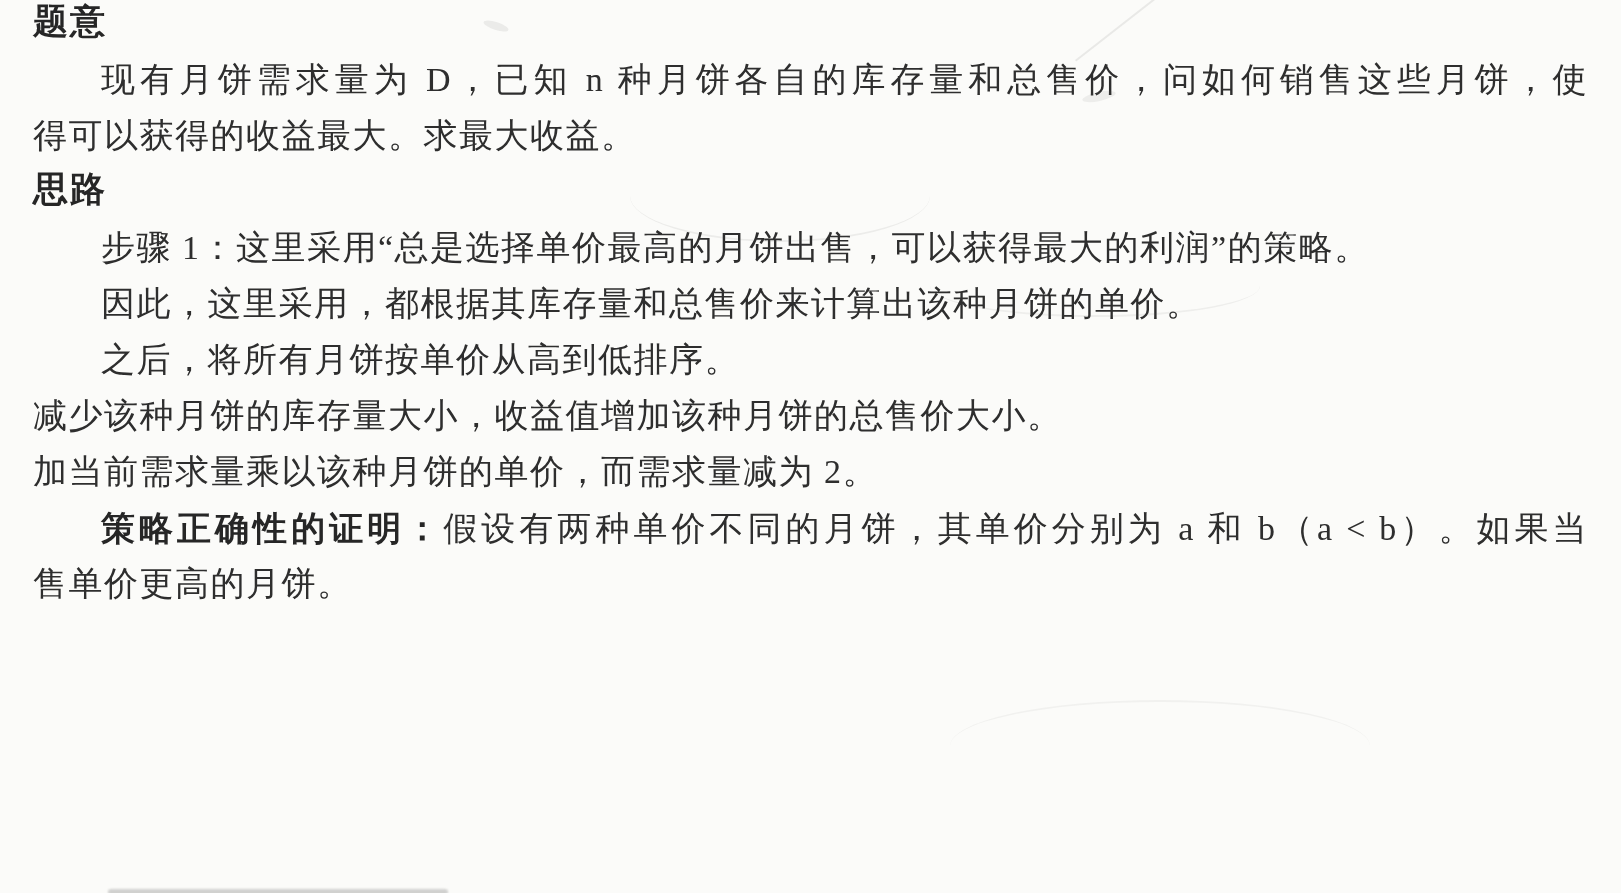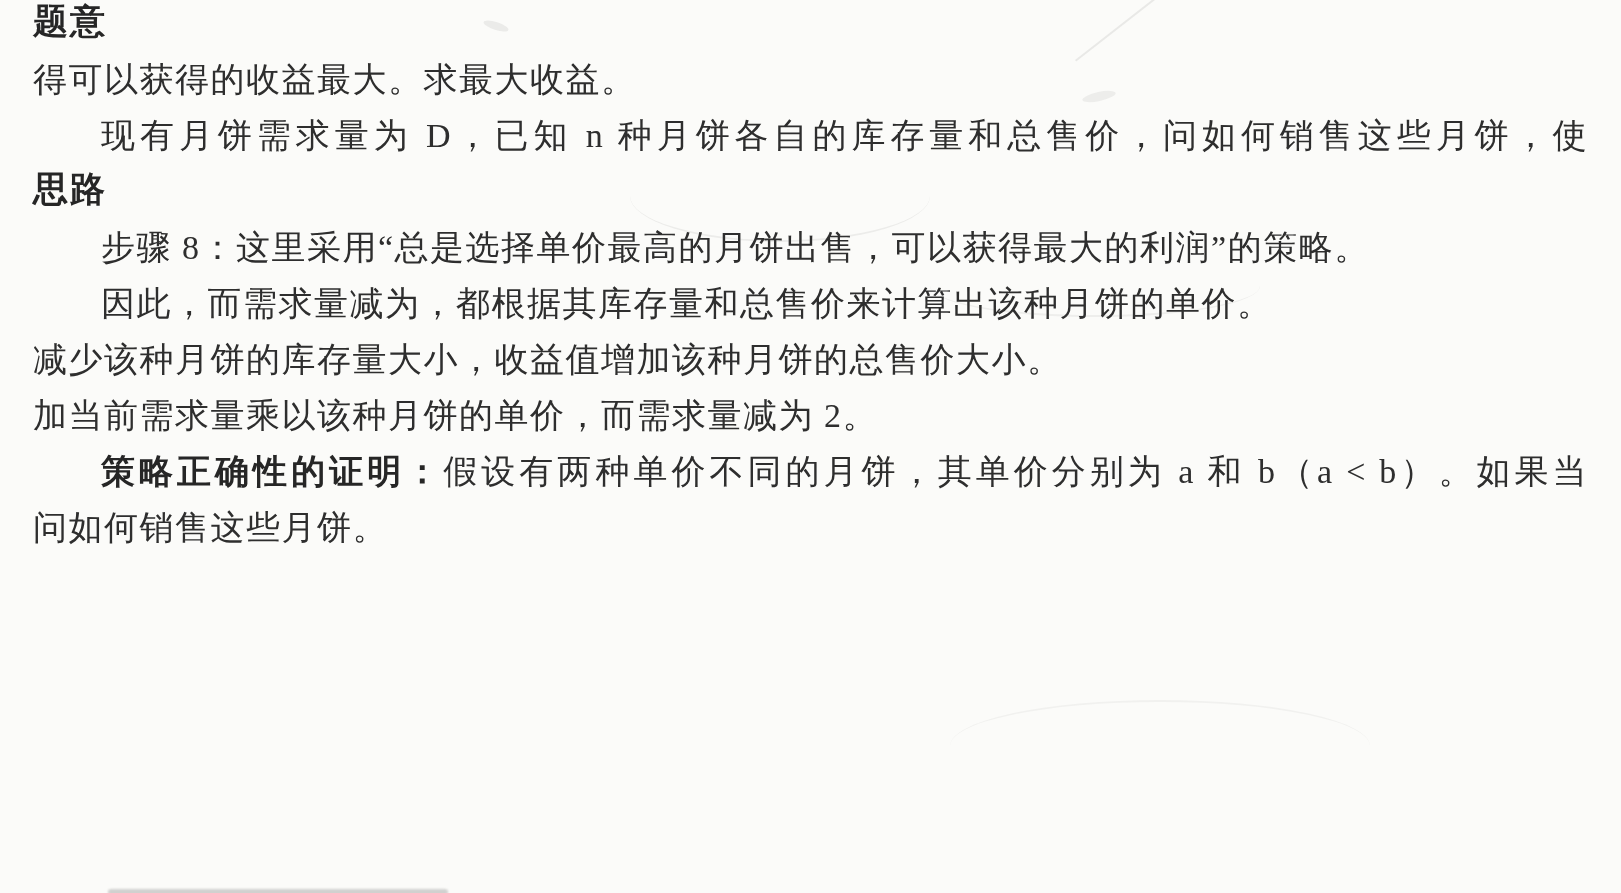--- a/index.html
+++ b/index.html
@@ -39,21 +39,21 @@
   }
   .line.fill {
     white-space: normal;
     text-align: justify;
     text-align-last: justify;
     overflow: hidden;
   }
   .ind { padding-left: 68px; }
   .bp {
     font-weight: bold;
-    font-family: Liberation Serif, serif;
+    font-family: Liberation Sans, sans-serif;
     color: #262626;
   }
   
   .artifact { position: absolute; pointer-events: none; }
   .scratch-1 {
     left: 1075px; top: 60px; width: 290px; height: 0;
     border-top: 2px solid rgba(80,80,80,0.10);
     transform: rotate(-38deg); transform-origin: left top;
   }
   .arc-1 {
@@ -96,33 +96,34 @@
 
   <div class="artifact scratch-1"></div>
   <div class="artifact arc-1"></div>
   <div class="artifact arc-2"></div>
   <div class="artifact arc-3"></div>
   <div class="artifact speck-1"></div>
   <div class="artifact speck-2"></div>
 
   <h2 class="hd first">题意</h2>
 
+  <div class="line fill ind">现有月饼需求量为 D，已知 n 种月饼各自的库存量和总售价，问如何销售这些月饼，使</div>
   <div class="line">得可以获得的收益最大。求最大收益。</div>
-  <div class="line fill ind">现有月饼需求量为 D，已知 n 种月饼各自的库存量和总售价，问如何销售这些月饼，使</div>
 
   <h2 class="hd">思路</h2>
 
-  <div class="line ind">步骤 8：这里采用“总是选择单价最高的月饼出售，可以获得最大的利润”的策略。</div>
-  <div class="line ind">因此，而需求量减为，都根据其库存量和总售价来计算出该种月饼的单价。</div>
+  <div class="line ind">步骤 1：这里采用“总是选择单价最高的月饼出售，可以获得最大的利润”的策略。</div>
+  <div class="line ind">因此，这里采用，都根据其库存量和总售价来计算出该种月饼的单价。</div>
+  <div class="line ind">之后，将所有月饼按单价从高到低排序。</div>
 
   <div class="line">减少该种月饼的库存量大小，收益值增加该种月饼的总售价大小。</div>
 
   <div class="line">加当前需求量乘以该种月饼的单价，而需求量减为 2。</div>
 
 
   <div class="line fill ind">
     <span class="bp">策略正确性的证明：</span><span>假设有两种单价不同的月饼，其单价分别为 a 和 b（a &lt; b）。如果当</span>
   </div>
-  <div class="line">问如何销售这些月饼。</div>
+  <div class="line">售单价更高的月饼。</div>
 
   <div class="cutoff"></div>
 
 </div>
 
 </body></html>

